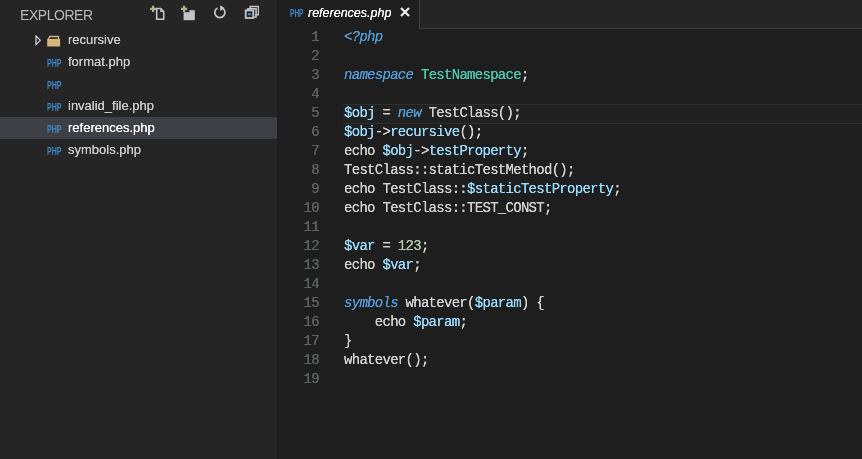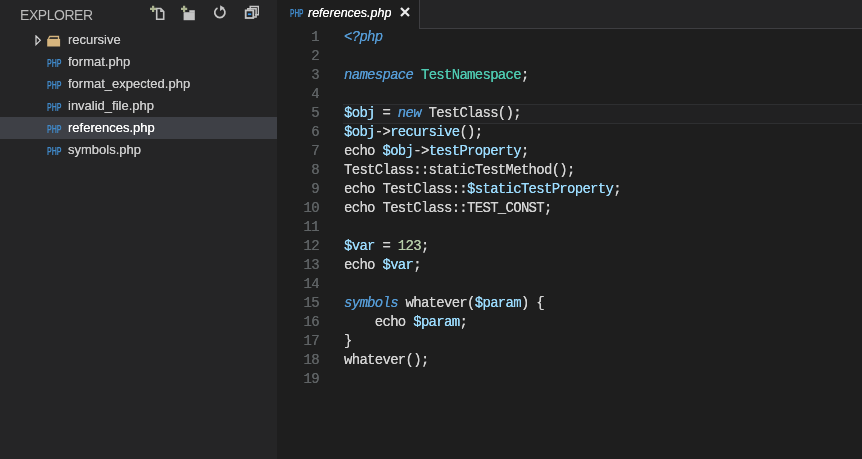--- a/index.html
+++ b/index.html
@@ -77,21 +77,20 @@
   <div class="trow" style="top:51px">
     <svg class="phpico" width="15" height="10">
         <text x="0" y="9" textLength="14.5" lengthAdjust="spacingAndGlyphs" font-family="Liberation Sans" font-size="10" font-weight="bold" fill="#4089c9">PHP</text>
       </svg>
     <div class="tlabel">format.php</div>
   </div>
   <div class="trow" style="top:73px">
     <svg class="phpico" width="15" height="10">
         <text x="0" y="9" textLength="14.5" lengthAdjust="spacingAndGlyphs" font-family="Liberation Sans" font-size="10" font-weight="bold" fill="#4089c9">PHP</text>
       </svg>
-    <div class="tlabel">format_expected.php</div>
   </div>
   <div class="trow" style="top:95px">
     <svg class="phpico" width="15" height="10">
         <text x="0" y="9" textLength="14.5" lengthAdjust="spacingAndGlyphs" font-family="Liberation Sans" font-size="10" font-weight="bold" fill="#4089c9">PHP</text>
       </svg>
     <div class="tlabel">invalid_file.php</div>
   </div>
   <div class="trow" style="top:117px">
     <svg class="phpico" width="15" height="10">
         <text x="0" y="9" textLength="14.5" lengthAdjust="spacingAndGlyphs" font-family="Liberation Sans" font-size="10" font-weight="bold" fill="#4089c9">PHP</text>

